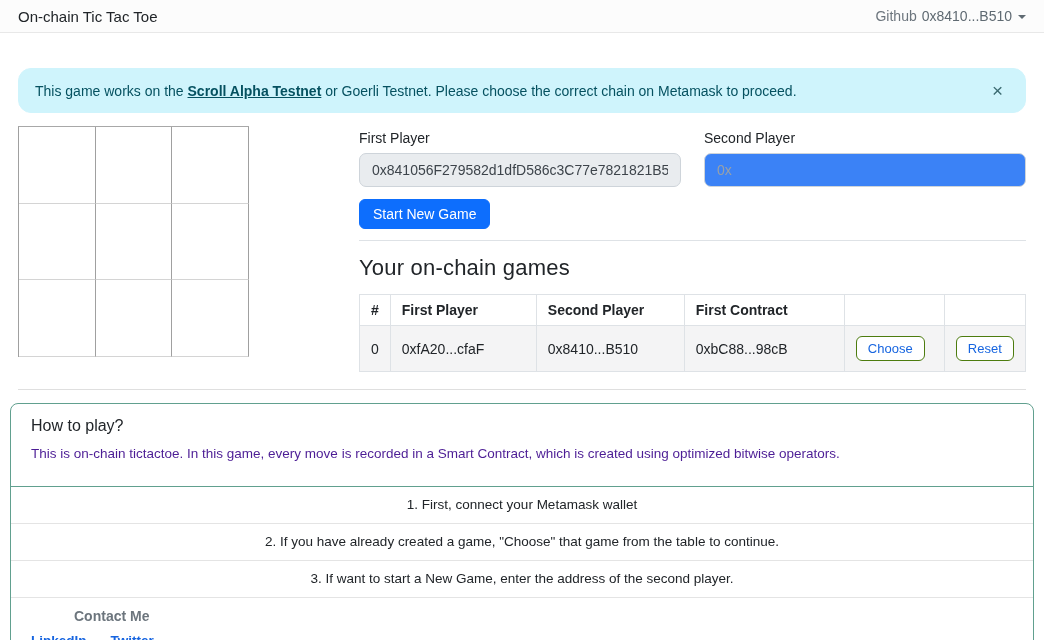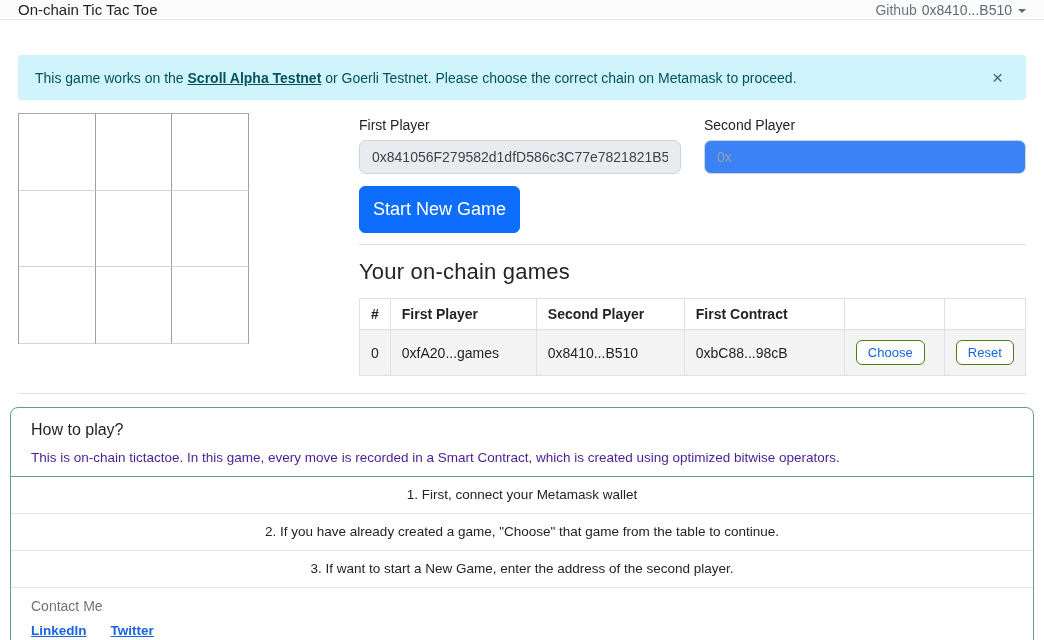--- a/index.html
+++ b/index.html
@@ -5,38 +5,38 @@
   * { box-sizing: border-box; }
   html,body { margin:0; padding:0; background:#fff; }
   body {
     width:1044px; height:640px; overflow:hidden;
     font-family:"Liberation Sans","DejaVu Sans",sans-serif;
     color:#212529; font-size:14px;
   }
 
   
   .navbar {
-    height:20px; display:flex; align-items:center; justify-content:space-between;
+    height:33px; display:flex; align-items:center; justify-content:space-between;
     padding:0 18px; background:#fcfcfc; border-bottom:1px solid #e8e8e8;
   }
   .navbar-brand { font-size:15px; color:#212529; }
   .nav-right { display:flex; align-items:center; gap:5px; }
   .nav-link { color:#6c757d; font-size:14px; cursor:pointer; text-decoration:none; }
   .dropdown-toggle { display:flex; align-items:center; gap:6px; color:#5f6a72; }
   .caret {
     width:0; height:0; border-left:4px solid transparent; border-right:4px solid transparent;
     border-top:4px solid #5f6a72; display:inline-block; margin-top:2px;
   }
 
   .container { padding:0 18px; }
 
   
   .alert {
     margin:35px 0 13px; background:#cff4fc; color:#055160;
-    border:1px solid #cff4fc; border-radius:3px;
+    border:1px solid #cff4fc; border-radius:13px;
     padding:10px 16px; display:flex; align-items:center; justify-content:space-between;
     font-size:14px;
   }
   .alert a { color:#055160; font-weight:700; text-decoration:underline; cursor:pointer; }
   .alert-close {
     background:none; border:none; color:#3c6b72; font-size:19px; line-height:1;
     cursor:pointer; padding:2px 6px; font-family:inherit;
   }
 
   
@@ -60,21 +60,21 @@
   .form-label { display:block; font-size:14px; margin:4px 0 7px; color:#212529; }
   .form-control {
     width:100%; height:34px; padding:5px 12px; font-size:14px; color:#212529;
     border:1px solid #ced4da; border-radius:7px; background:#3b82f6;
     font-family:inherit;
   }
   .form-control:disabled { background:#e9ecef; color:#3d444b; }
   .form-control::placeholder { color:#97a0aa; }
   .btn-primary {
     margin-top:12px; background:#0d6efd; color:#fff; border:1px solid #0d6efd;
-    border-radius:6px; padding:12px 13px; font-size:18px; cursor:pointer; font-family:inherit;
+    border-radius:6px; padding:6px 13px; font-size:14px; cursor:pointer; font-family:inherit;
   }
   .form-hr { border:none; border-top:1px solid #dee2e6; margin:11px 0 14px; }
 
   .games-heading { font-size:22px; font-weight:500; margin:12px 0 13px; letter-spacing:.2px; }
 
   
   table.games { width:100%; border-collapse:collapse; font-size:14px; }
   .games th, .games td { border:1px solid #dee2e6; padding:6px 11px; text-align:left; }
   .games th { font-weight:700; padding-top:7px; padding-bottom:7px; }
   .games tbody tr { background:#f4f4f5; }
@@ -86,27 +86,27 @@
     padding:4px 11px; font-size:13px; cursor:pointer; font-family:inherit;
   }
 
   .full-hr { border:none; border-top:1px solid #dfdfdf; margin:17px 0 0; }
 
   
   .card {
     margin:13px -8px 0; border:1px solid #61a08f; border-radius:8px; background:#fff;
     overflow:hidden;
   }
-  .card-header { padding:13px 20px 11px; border-bottom:1px solid #61a08f; }
+  .card-header { padding:13px 20px 25px; border-bottom:1px solid #61a08f; }
   .card-title { font-size:16px; margin:0 0 11px; font-weight:400; }
   .card-desc { font-size:13.5px; margin:0; color:#4c1d95; }
   .list-item { padding:10px 20px 11px; font-size:13.5px; border-bottom:1px solid #e4e4e4;text-align:center; }
   .list-item:last-of-type { border-bottom:1px solid #61a08f; }
   .card-footer { padding:10px 20px 13px; }
-  .contact-label { color:#6c757d; font-weight:400; font-size:14px; margin-bottom:9px; }
+  .contact-label { color:#6c757d; font-weight:700; font-size:14px; margin-bottom:9px;margin-left:43px; }
   .contact-links { display:flex; gap:24px; }
   .contact-links a { color:#1765e0; font-weight:600; font-size:13.5px; text-decoration:underline; cursor:pointer; }
 </style>
 </head>
 <body>
 
 <nav class="navbar">
   <span class="navbar-brand">On-chain Tic Tac Toe</span>
   <div class="nav-right">
     <a class="nav-link">Github</a>
@@ -172,21 +172,21 @@
             <th class="col-fp">First Player</th>
             <th class="col-sp">Second Player</th>
             <th class="col-gc">First Contract</th>
             <th class="col-choose"></th>
             <th></th>
           </tr>
         </thead>
         <tbody>
           <tr>
             <td>0</td>
-            <td>0xfA20...games</td>
+            <td>0xfA20...cfaF</td>
             <td>0x8410...B510</td>
             <td>0xbC88...98cB</td>
             <td>
               <button class="btn-outline">Choose</button>
             </td>
             <td>
               <button class="btn-outline">Reset</button>
             </td>
           </tr>
         </tbody>

